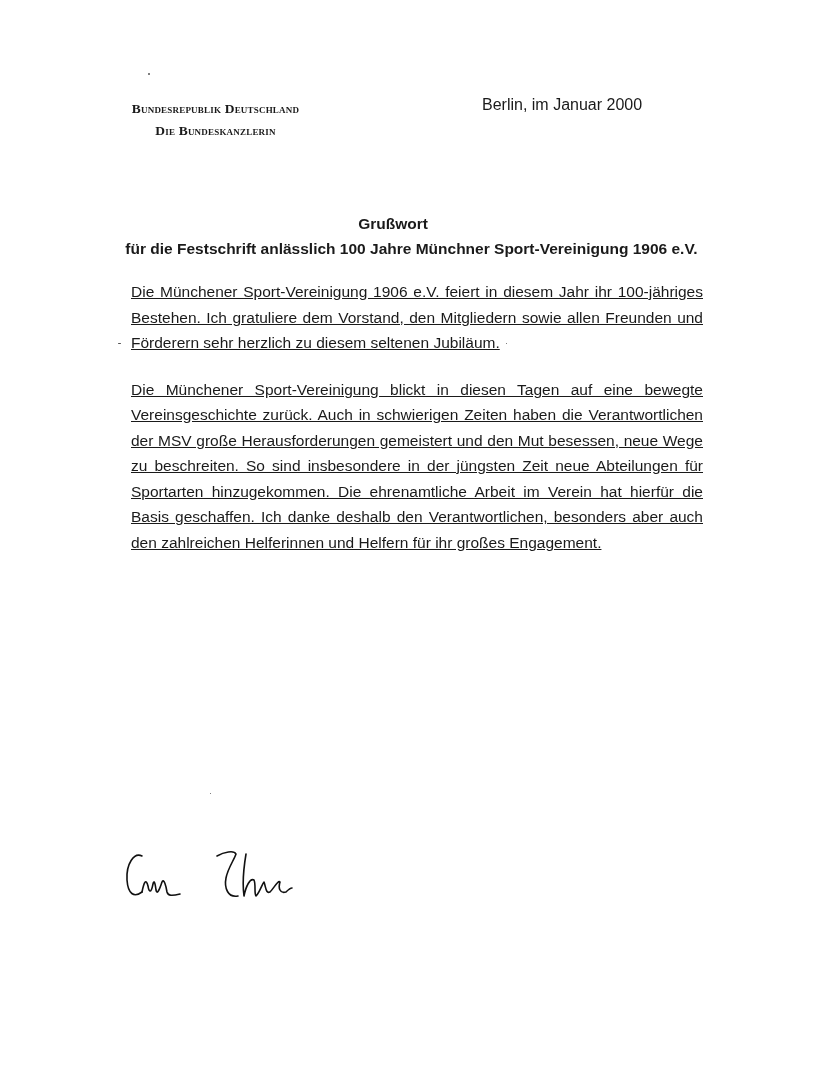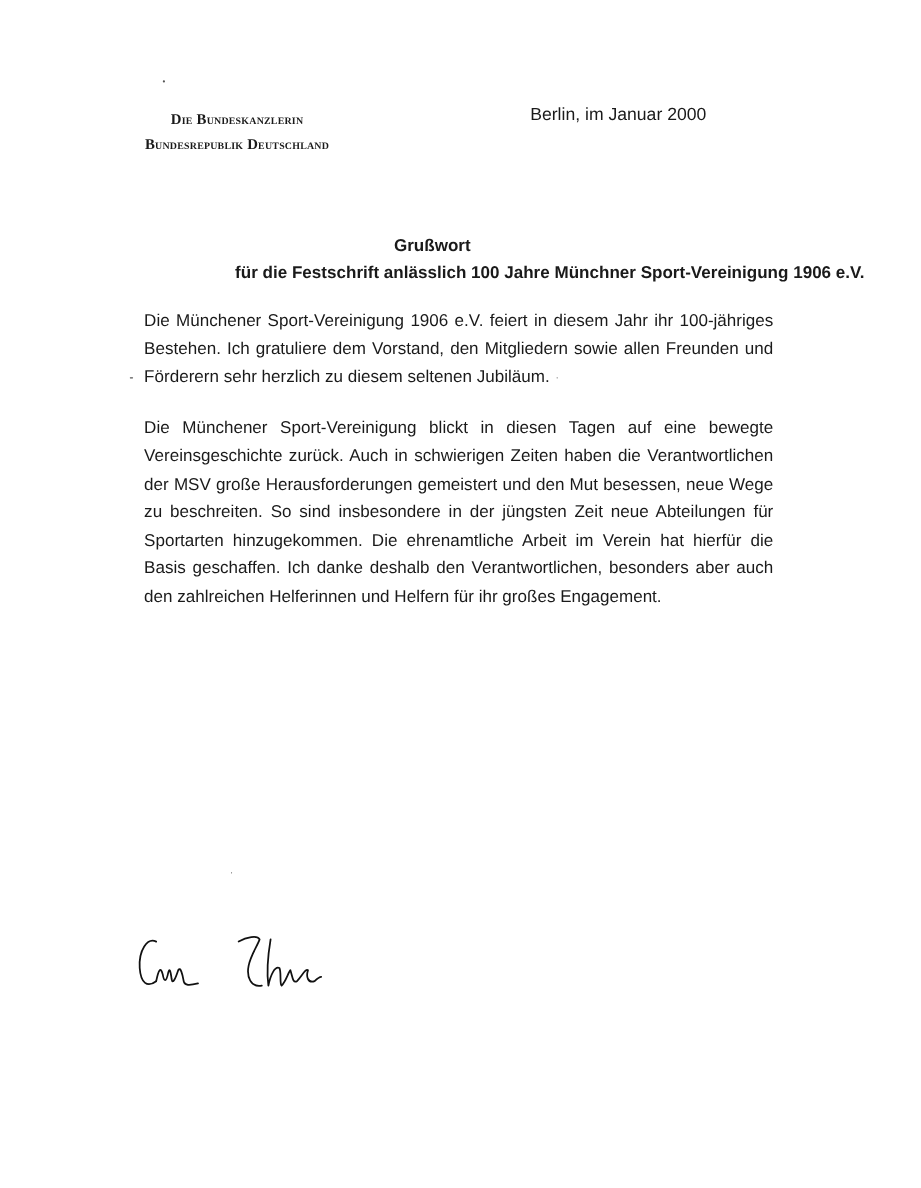--- a/index.html
+++ b/index.html
@@ -20,38 +20,38 @@
     }
     .letterhead div { white-space: nowrap; }
     .date {
       position: absolute; left: 482px; top: 96px;
       font-size: 16px; white-space: nowrap;
     }
     .title {
       position: absolute; left: 0; width: 786px; top: 211px;
       text-align: center; font-weight: bold; font-size: 15.5px; line-height: 25px;
     }
-    .title .line2 { padding-left: 37px; text-align: right; }
+    .title .line2 { padding-left: 37px; }
     .body-text {
       position: absolute; left: 131px; width: 572px; top: 279px;
       font-size: 15.5px; line-height: 25.5px;
       text-align: justify;
     }
-    .body-text p { margin: 0 0 21px 0; }
+    .body-text p { margin: 0 0 21px 0; text-decoration: underline; }
     .signature {
       position: absolute; left: 120px; top: 842px; width: 240px; height: 70px;
     }
     .speck { position: absolute; width: 2px; height: 2px; background: #555; border-radius: 1px; }
   </style>
 </head>
 <body>
 
 <div class="letterhead">
+  <div>Bundesrepublik Deutschland</div>
   <div>Die Bundeskanzlerin</div>
-  <div>Bundesrepublik Deutschland</div>
 </div>
 
 <div class="date">Berlin, im Januar 2000</div>
 
 <div class="title">
   <div>Grußwort</div>
   <div class="line2">für die Festschrift anlässlich 100 Jahre Münchner Sport-Vereinigung 1906 e.V.</div>
 </div>
 
 <div class="body-text">

